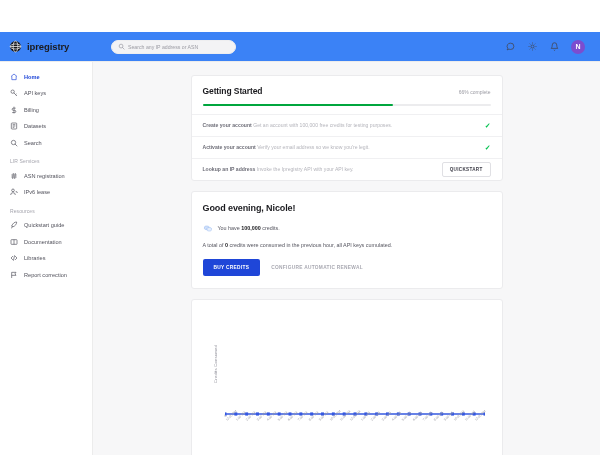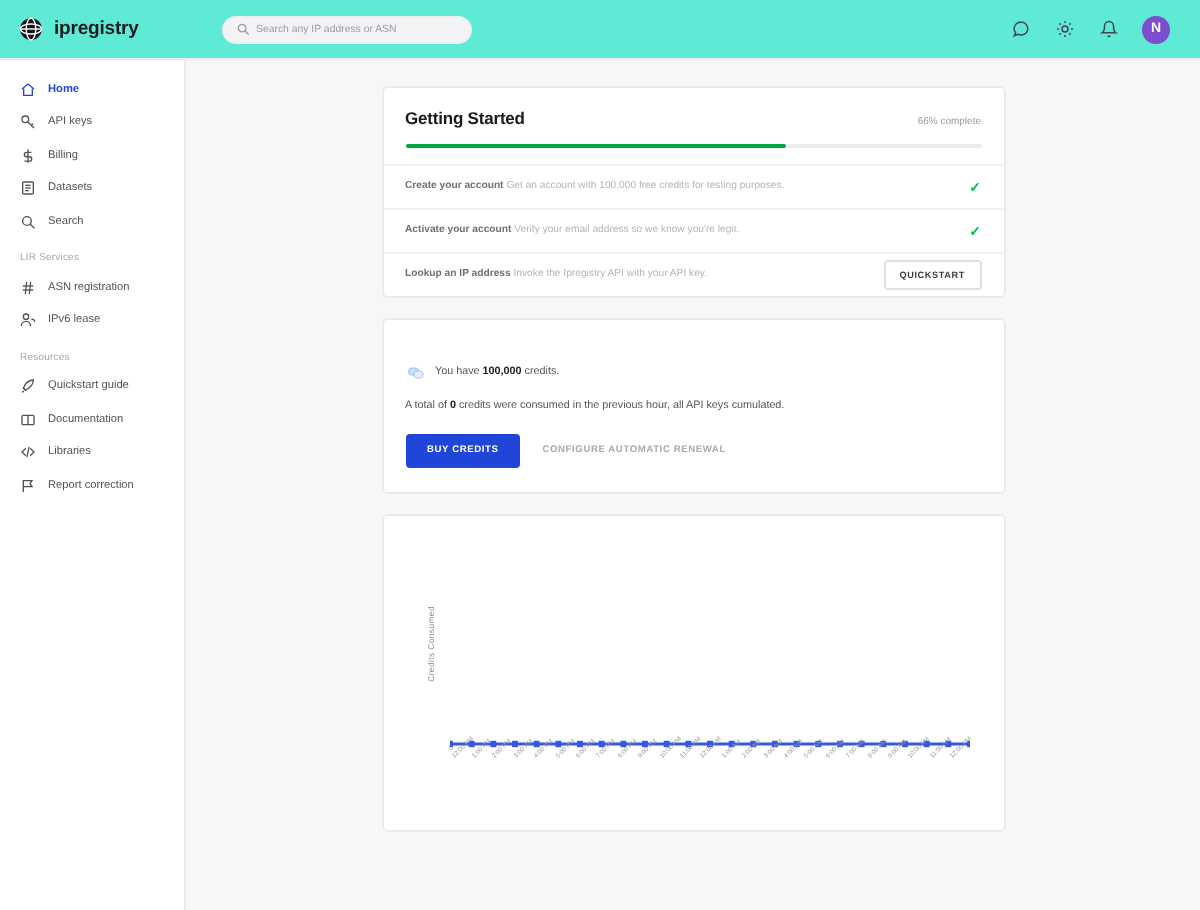--- a/index.html
+++ b/index.html
@@ -9,23 +9,24 @@
     background: #ffffff;
     font-family: "Liberation Sans", sans-serif;
     -webkit-font-smoothing: antialiased;
   }
   .app { width: 600px; height: 455px; display: flex; flex-direction: column; }
 
   
   .topbar {
     height: 30px; flex: 0 0 30px;
     display: flex; align-items: center;
-    background: #5eead4;
+    background: #3b82f6;
     border-bottom: 1px solid #ececec;
     padding: 0 8px 0 9px;
+    margin-top: 32px;
   }
   .brand { display: flex; align-items: center; gap: 5px; width: 84px; }
   .brand-logo { width: 13px; height: 13px; flex: 0 0 13px; }
   .brand-name {
     font-size: 9.5px; font-weight: 700; color: #1b1b1f;
     letter-spacing: -0.1px;
   }
   .searchwrap { margin-left: 18px; }
   .searchbox {
     width: 125px; height: 14px;
@@ -397,20 +398,21 @@
             <span class="task-text">
               <b>Lookup an IP address</b>
               <span>Invoke the Ipregistry API with your API key.</span>
             </span>
             <button class="qs-btn">QUICKSTART</button>
           </div>
         </section>
 
         <section class="card">
           <div class="greet">
+            <div class="greet-title">Good evening, Nicole!</div>
 
             <div class="credits-line">
               <span class="coin-icon">
                 <svg width="10" height="10" viewBox="0 0 24 24">
                   <ellipse cx="9" cy="9.5" rx="5.5" ry="2.4" fill="#cfe0fb" stroke="#93b6f0" stroke-width="1.1"></ellipse>
                   <path d="M3.5 9.5v4c0 1.3 2.5 2.4 5.5 2.4s5.5-1.1 5.5-2.4v-4" fill="#cfe0fb" stroke="#93b6f0" stroke-width="1.1"></path>
                   <ellipse cx="15" cy="13" rx="5.2" ry="2.3" fill="#e6effd" stroke="#93b6f0" stroke-width="1.1"></ellipse>
                   <path d="M9.8 13v4c0 1.3 2.4 2.3 5.2 2.3s5.2-1 5.2-2.3v-4" fill="#e6effd" stroke="#93b6f0" stroke-width="1.1"></path>
                 </svg>
               </span>

